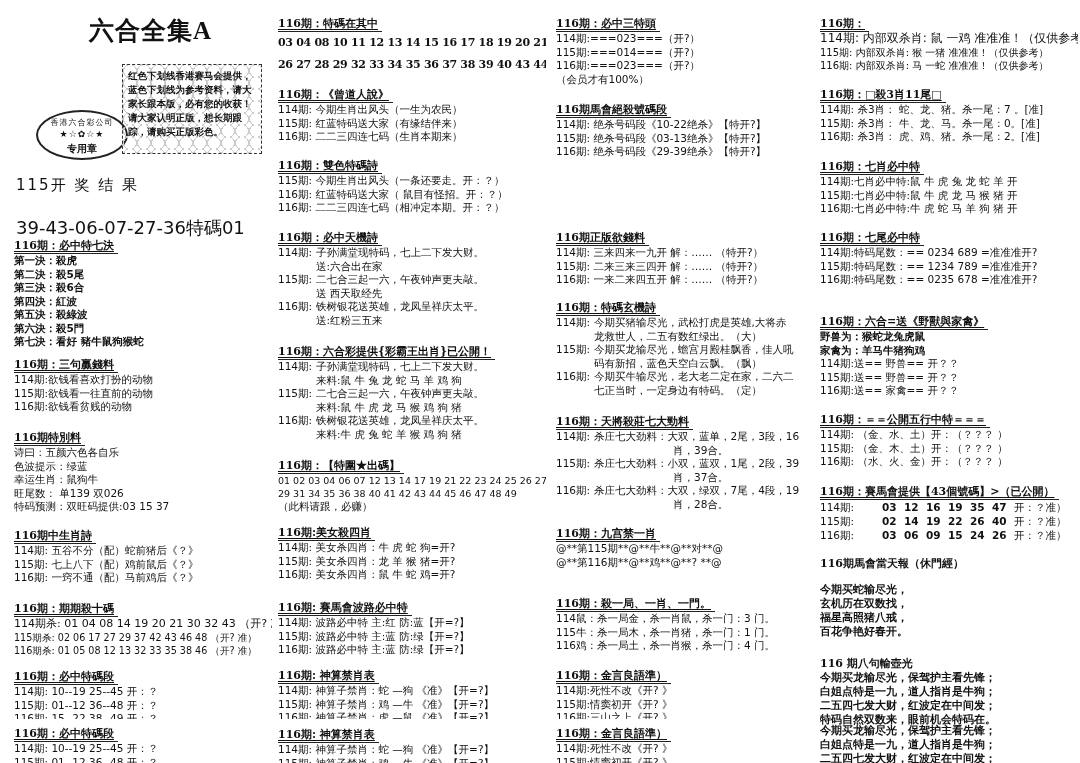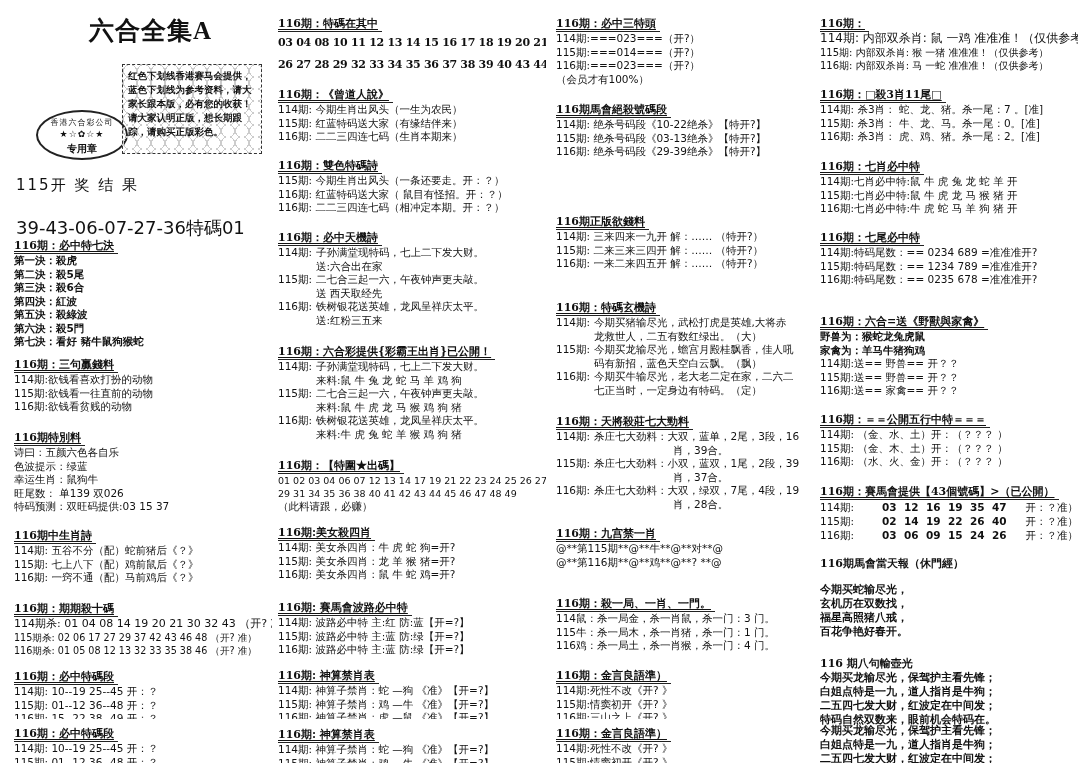--- a/index.html
+++ b/index.html
@@ -25,21 +25,21 @@
     .stamp .arc { position: absolute; top: 5px; left: 0; right: 0; font-size: 8px; letter-spacing: 1px; }
     .stamp .stars { position: absolute; top: 17px; left: 0; right: 0; font-size: 9px; letter-spacing: 1px; }
     .stamp .seal { position: absolute; top: 30px; left: 0; right: 0; font-size: 10px; font-weight: bold; }
     .res-title { position: absolute; left: 2px; top: 176px; font-family: "DejaVu Sans", "Liberation Sans", sans-serif; font-size: 15px; letter-spacing: 2px; }
     .res-nums { position: absolute; left: 2px; top: 216px; font-family: "DejaVu Sans", "Liberation Sans", sans-serif; font-size: 18px; }
     .nums-big { font-size: 11px; font-weight: bold; line-height: 22px; letter-spacing: -0.3px; font-family: "DejaVu Serif", "Liberation Serif", serif; white-space: nowrap; }
     .nums-sm { font-size: 9.5px; line-height: 13px; white-space: nowrap; font-family: "DejaVu Sans", "Liberation Sans", sans-serif; }
     .poem { font-size: 11px; line-height: 14px; white-space: nowrap; font-family: "DejaVu Serif", "Liberation Serif", serif; font-weight: bold; }
     .grid5 { display: grid; grid-template-columns: 62px repeat(6, 22px) 1fr; font-size: 10.5px; line-height: 14px; font-family: "DejaVu Sans", "Liberation Sans", sans-serif; }
     .grid5 .n { font-weight: bold; }
-    .right { text-align: right; }
+    .right { }
   </style>
 </head>
 <body>
 
 <div class="col c1">
   <div class="title">六合全集A</div>
   <div class="stamp">
     <div class="arc">香港六合彩公司</div>
     <div class="stars">★☆✿☆★</div>
     <div class="seal">专用章</div>
@@ -188,21 +188,21 @@
     <div class="ln">（会员才有100%）</div>
   </div>
 
   <div class="sec" style="top:98px">
     <div class="hd">116期馬會絕殺號碼段</div>
     <div class="ln">114期:  绝杀号码段《10-22绝杀》【特开?】</div>
     <div class="ln">115期:  绝杀号码段《03-13绝杀》【特开?】</div>
     <div class="ln">116期:  绝杀号码段《29-39绝杀》【特开?】</div>
   </div>
 
-  <div class="sec" style="top:210px">
+  <div class="sec" style="top:226px">
     <div class="hd">116期正版欲錢料</div>
     <div class="ln">114期:  三来四来一九开  解：……    （特开?）</div>
     <div class="ln">115期:  二来三来三四开  解：……    （特开?）</div>
     <div class="ln">116期:  一来二来四五开  解：……    （特开?）</div>
   </div>
 
   <div class="sec" style="top:296px">
     <div class="hd">116期：特碼玄機詩</div>
     <div class="ln"><span class="ind">114期:</span><span>今期买猪输尽光，武松打虎是英雄,大将赤</span></div>
     <div class="ln sub">龙救世人，二五有数红绿出。（大）</div>

